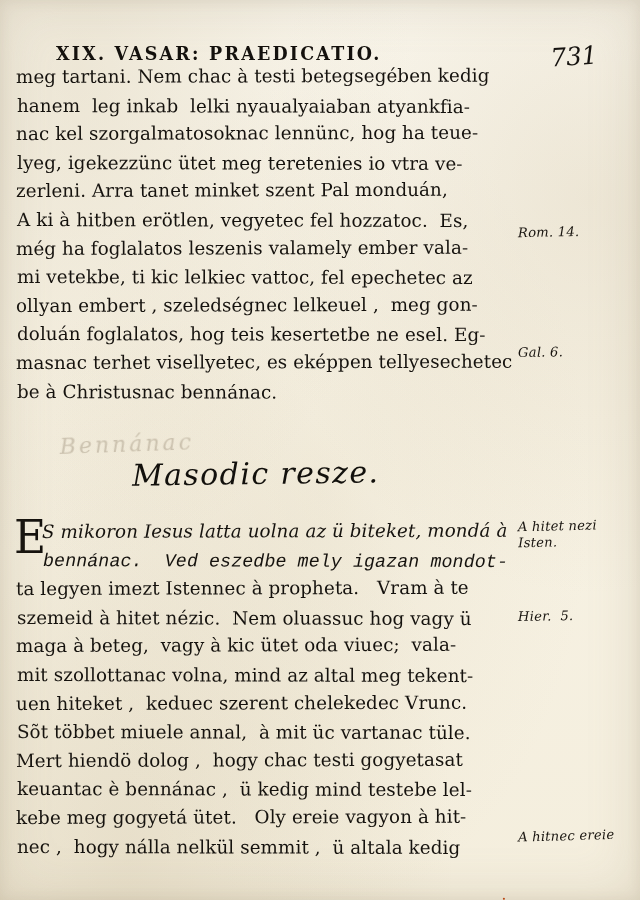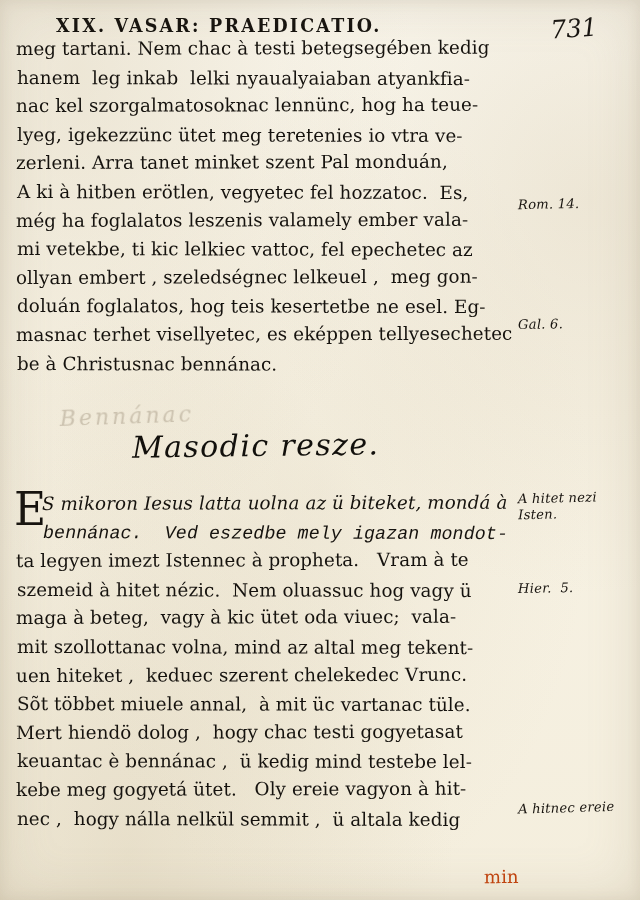--- a/index.html
+++ b/index.html
@@ -24,20 +24,21 @@
       radial-gradient(ellipse at 92% 22%, rgba(203,188,156,0.26), rgba(203,188,156,0) 40%),
       radial-gradient(ellipse at 50% 55%, rgba(219,208,181,0.22), rgba(219,208,181,0) 60%),
       radial-gradient(ellipse at 20% 95%, rgba(198,183,150,0.28), rgba(198,183,150,0) 45%),
       linear-gradient(180deg, #fbf8ef 0%, #f7f2e4 45%, #f4eedd 100%);
     pointer-events: none;
   }
   .page {
     position: absolute;
     inset: 0;
     padding: 0;
+    margin-top: 28px;
   }
 
   
   .header-row {
     position: absolute;
     top: 14px;
     left: 0;
     right: 0;
     height: 40px;
   }

